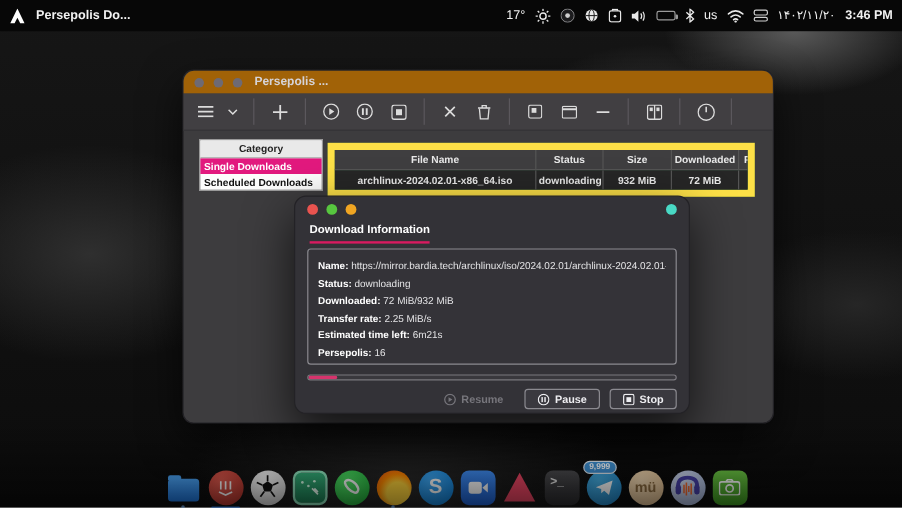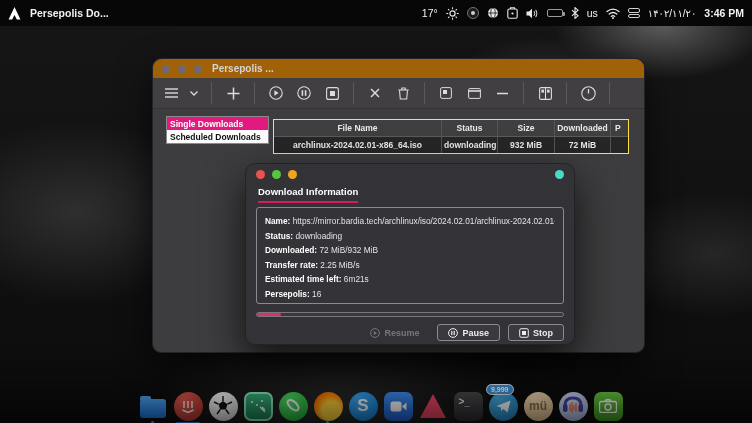--- a/index.html
+++ b/index.html
@@ -60,21 +60,21 @@
     position:absolute; left:13px; top:57px; width:103px;
     background:#fdfdfd; border:1px solid #8a8a8a; font-size:8.5px; font-weight:bold; color:#111;
   }
   .sidebar-header { text-align:center; background:#e9e9e9; border-bottom:1px solid #aaa; padding:2px 0; color:#222; }
   .sidebar-item { padding:1.5px 3px; white-space:nowrap; }
   .sidebar-item.selected { background:#e2197e; color:#fff; }
 
   
   .dl-table {
     position:absolute; left:120px; top:60px; width:356px;
-    border:1px solid #fde047; font-size:8.5px; font-weight:bold; color:#e8e8e8;
+    border:6px solid #fde047; font-size:8.5px; font-weight:bold; color:#e8e8e8;
     background:#14532d;
   }
   .dl-head { display:flex; background:#3f3e40; border-bottom:1px solid #5a5a5a; }
   .dl-row { display:flex; background:#262626; }
   .dl-cell { padding:3px 2px; text-align:center; border-right:1px solid #555; overflow:hidden; white-space:nowrap; }
   .c0 { width:168px; } .c1 { width:56px; } .c2 { width:57px; } .c3 { width:56px; } .c4 { flex:1; border-right:none; text-align:left; padding-left:4px; }
 
   
   .dialog {
     position:absolute; left:245px; top:163px; width:330px; height:182px;
@@ -311,20 +311,21 @@
     <span class="tb-btn">
       <svg width="15" height="15" viewBox="0 0 15 15">
           <circle cx="7.5" cy="7.5" r="6.7" fill="none" stroke="#dcdcdc" stroke-width="1.1"></circle>
           <line x1="7.5" y1="7.5" x2="7.5" y2="3" stroke="#dcdcdc" stroke-width="1.3"></line>
         </svg>
     </span>
     <span class="tb-sep"></span>
   </div>
 
   <div class="sidebar">
+    <div class="sidebar-header">Category</div>
     <div class="sidebar-item selected">Single Downloads</div>
     <div class="sidebar-item">Scheduled Downloads</div>
   </div>
 
   <div class="dl-table">
     <div class="dl-head">
       <div class="dl-cell c0">File Name</div>
       <div class="dl-cell c1">Status</div>
       <div class="dl-cell c2">Size</div>
       <div class="dl-cell c3">Downloaded</div>

